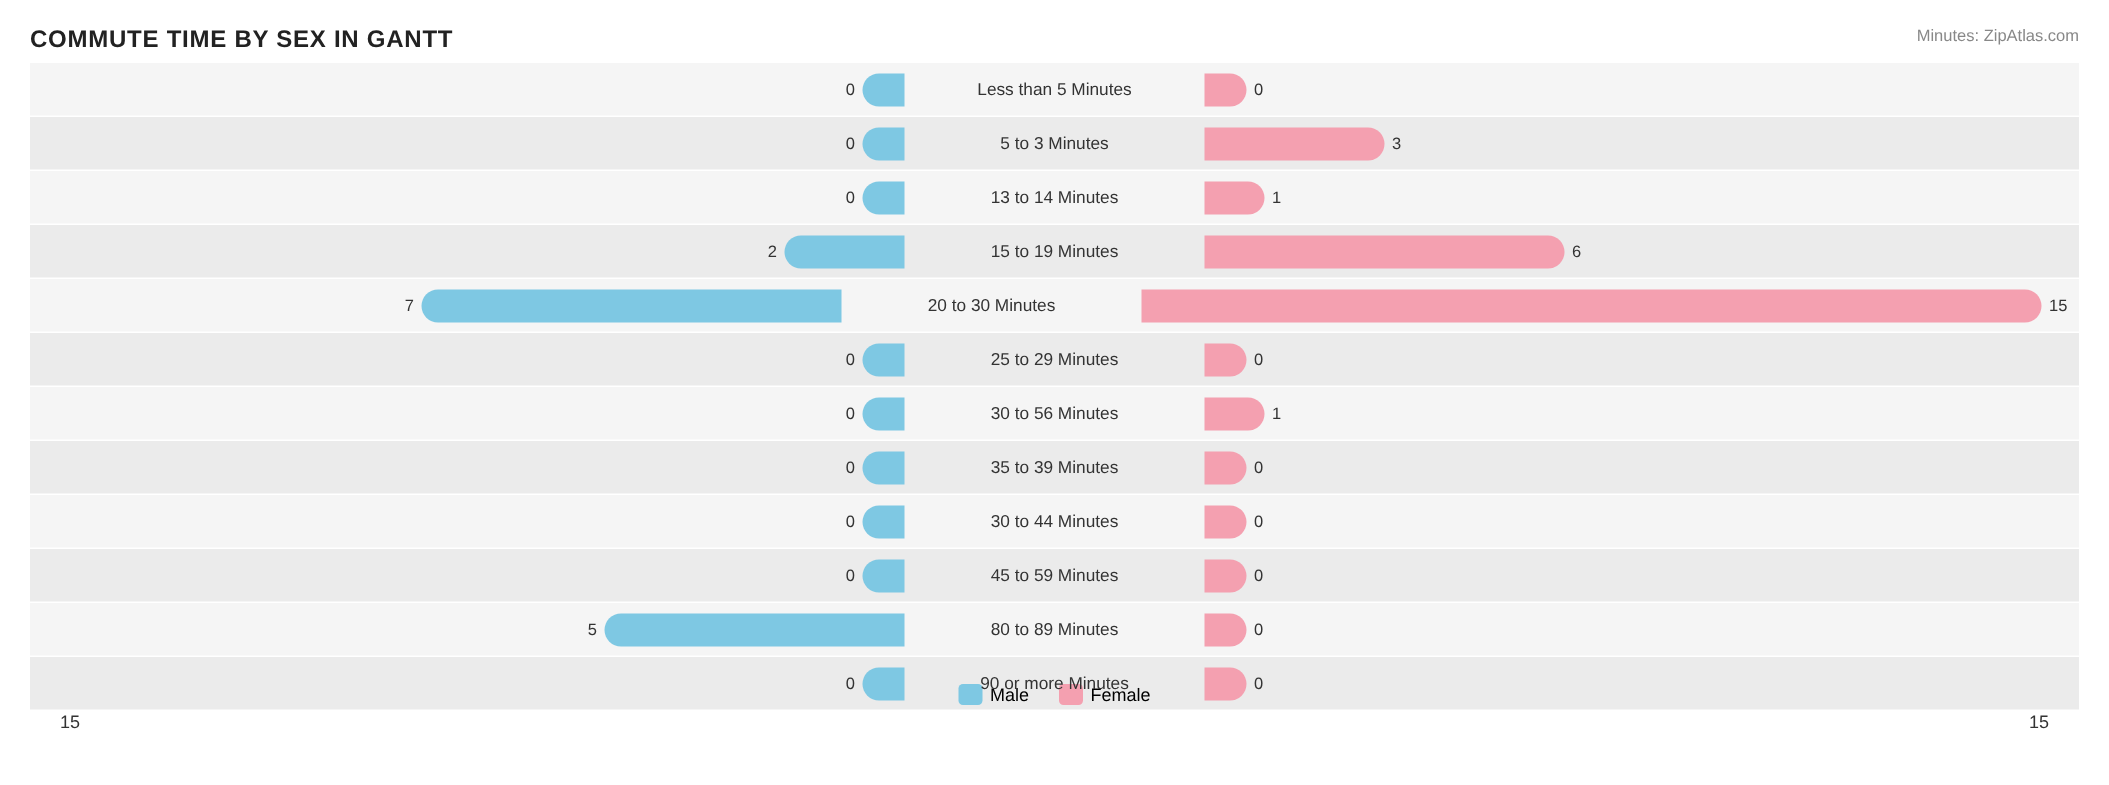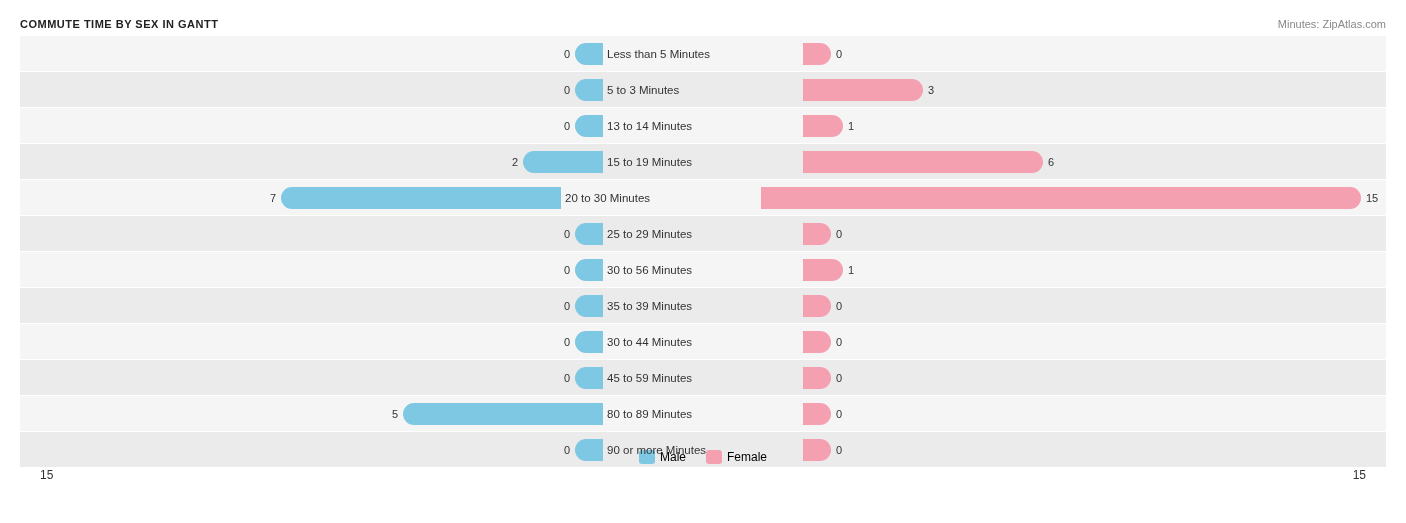--- a/index.html
+++ b/index.html
@@ -10,21 +10,21 @@
       height: 523px;
       overflow: hidden;
     }
     .chart-container {
       width: 1406px;
       height: 523px;
       padding: 18px 20px 40px 20px;
       position: relative;
     }
     .chart-title {
-      font-size: 11px;
+      font-size: 16px;
       font-weight: bold;
       color: #222;
       text-transform: uppercase;
       letter-spacing: 0.5px;
       margin-bottom: 6px;
     }
     .source-text {
       position: absolute;
       top: 18px;
       right: 20px;
@@ -45,20 +45,21 @@
     }
     .bar-row:nth-child(odd) {
       background: #f5f5f5;
     }
     .bar-row:nth-child(even) {
       background: #ebebeb;
     }
     .center-label {
       width: 200px;
       min-width: 200px;
+      text-align: center;
       font-size: 11.5px;
       color: #333;
       z-index: 2;
       padding: 0 4px;
     }
     .male-bar {
       background: #7ec8e3;
       height: 22px;
       border-radius: 11px 0 0 11px;
       display: flex;

